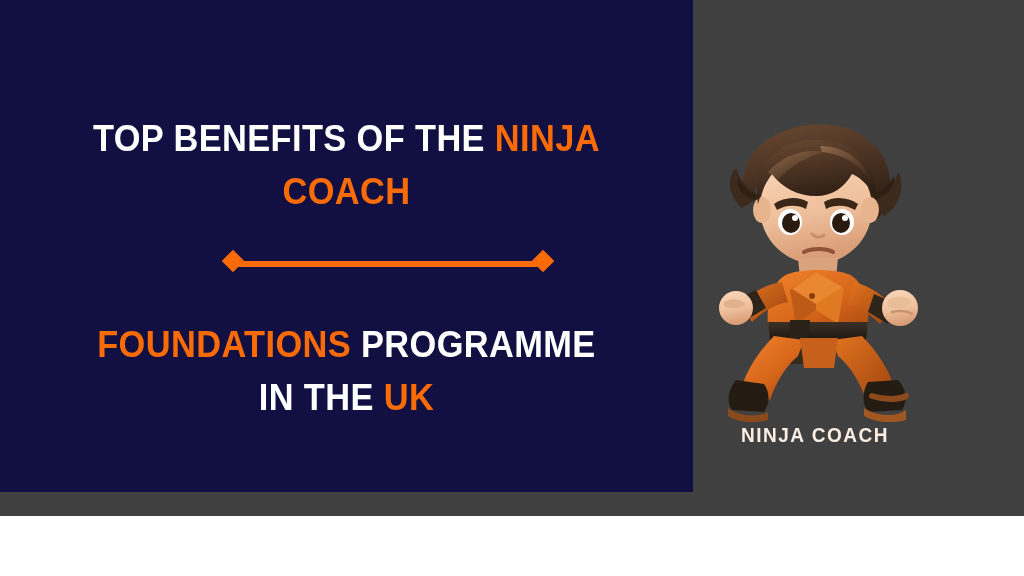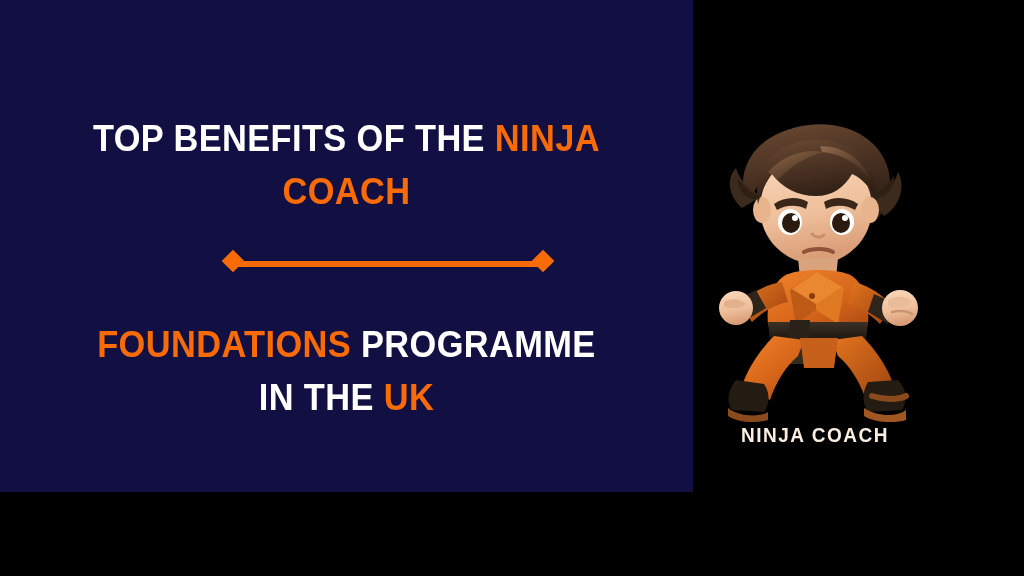--- a/index.html
+++ b/index.html
@@ -3,24 +3,24 @@
 <meta charset="utf-8">
 <style>
   html, body {
     margin: 0;
     padding: 0;
     background: #ffffff;
   }
   .banner {
     position: relative;
     width: 1024px;
-    height: 576px;
+    height: 516px;
     overflow: hidden;
     font-family: "Liberation Sans", sans-serif;
-    background: #000000;
+    background: #404040;
   }
   
   .navy-panel {
     position: absolute;
     left: 0;
     top: 0;
     width: 693px;
     height: 492px;
     background: #120F42;
   }

